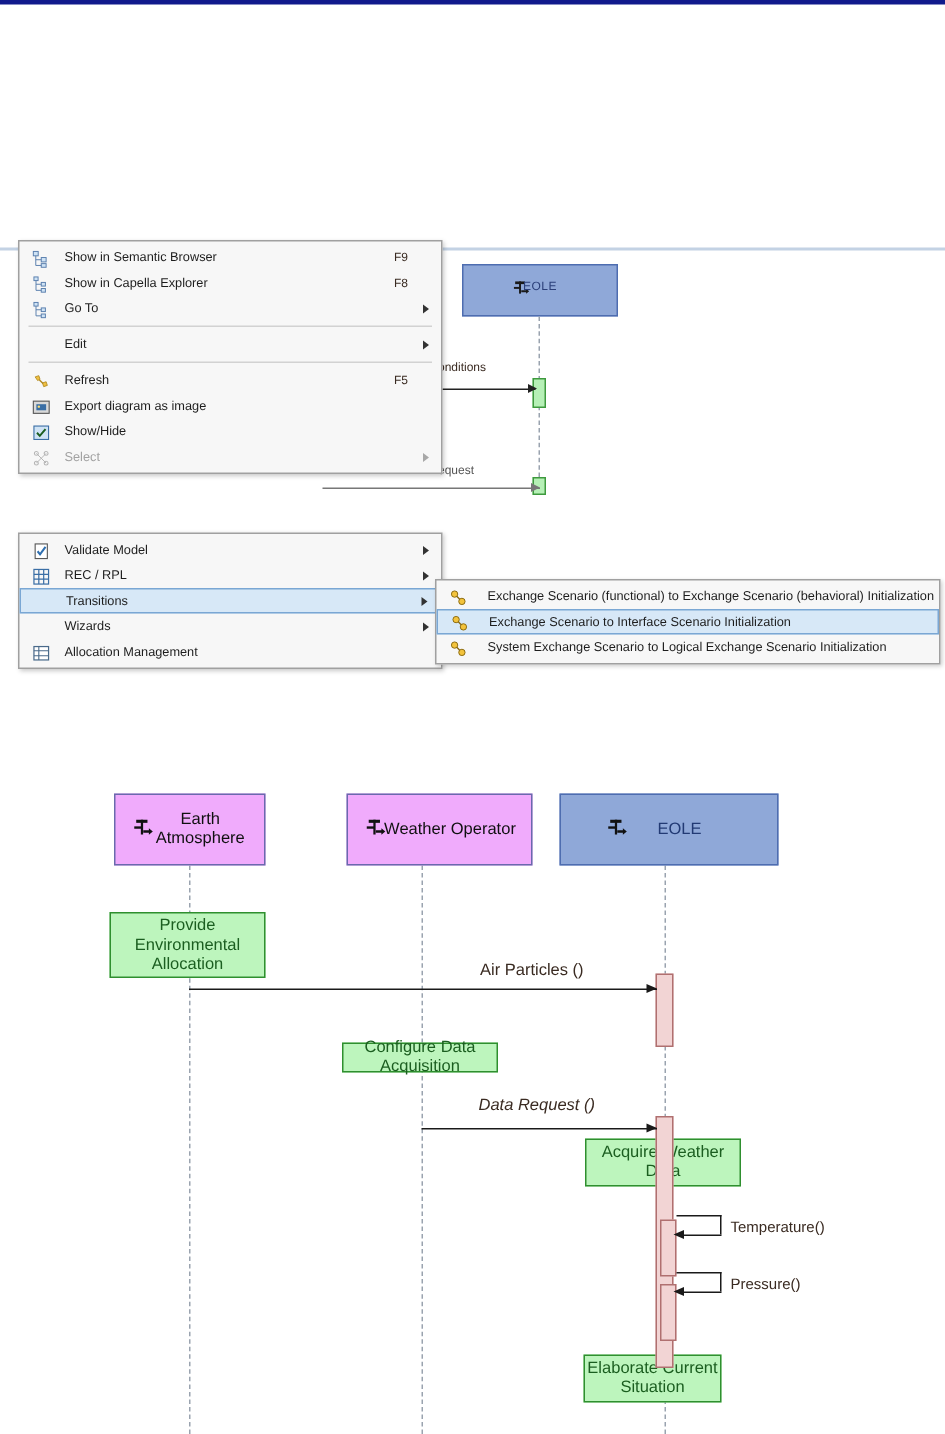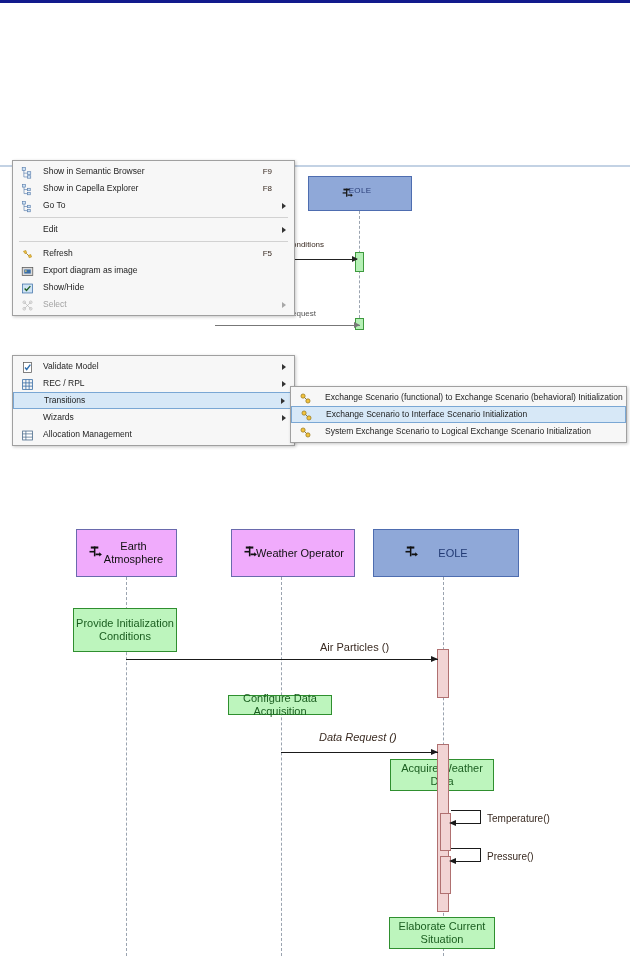--- a/index.html
+++ b/index.html
@@ -398,32 +398,32 @@
         <rect x="3" y="1.6" width="8" height="2.2" fill="#111"></rect>
         <rect x="6.3" y="1.6" width="1.6" height="10.5" fill="#111"></rect>
         <rect x="1.6" y="6.3" width="5.2" height="1.7" fill="#111"></rect>
         <path d="M8 9.1 L12 9.1 L12 7.7 L14.8 10 L12 12.3 L12 10.9 L8 10.9 Z" fill="#111"></path>
       </svg>
     </span>
     <span class="txt">EOLE</span>
   </div>
 
   <div class="funcbox" style="left:73px; top:153px; width:104px; height:44px;">
-    <span>Provide Initialization Conditions</span>
+    <span>Provide Environmental Allocation</span>
   </div>
 
   <div class="funcbox" style="left:228px; top:240px; width:104px; height:20px;">
     <span>Configure Data Acquisition</span>
   </div>
 
   <div class="funcbox" style="left:390px; top:304px; width:104px; height:32px;">
     <span>Acquire Weather Data</span>
   </div>
 
-  <div class="funcbox" style="left:389px; top:462px; width:106px; height:32px;">
+  <div class="funcbox" style="left:389px; top:448px; width:92px; height:32px;">
     <span>Elaborate Current Situation</span>
   </div>
 
   <div class="activation" style="left:437px; top:194px; width:12px; height:49px;"></div>
   <div class="activation" style="left:437px; top:289px; width:12px; height:168px;"></div>
   <div class="activation" style="left:440px; top:358px; width:11px; height:38px;"></div>
   <div class="activation" style="left:440px; top:401px; width:11px; height:38px;"></div>
 
   <div class="msg-line" style="left:126px; top:204px; width:312px;"></div>
   <div class="msg-head" style="left:431px; top:200.5px;"></div>

